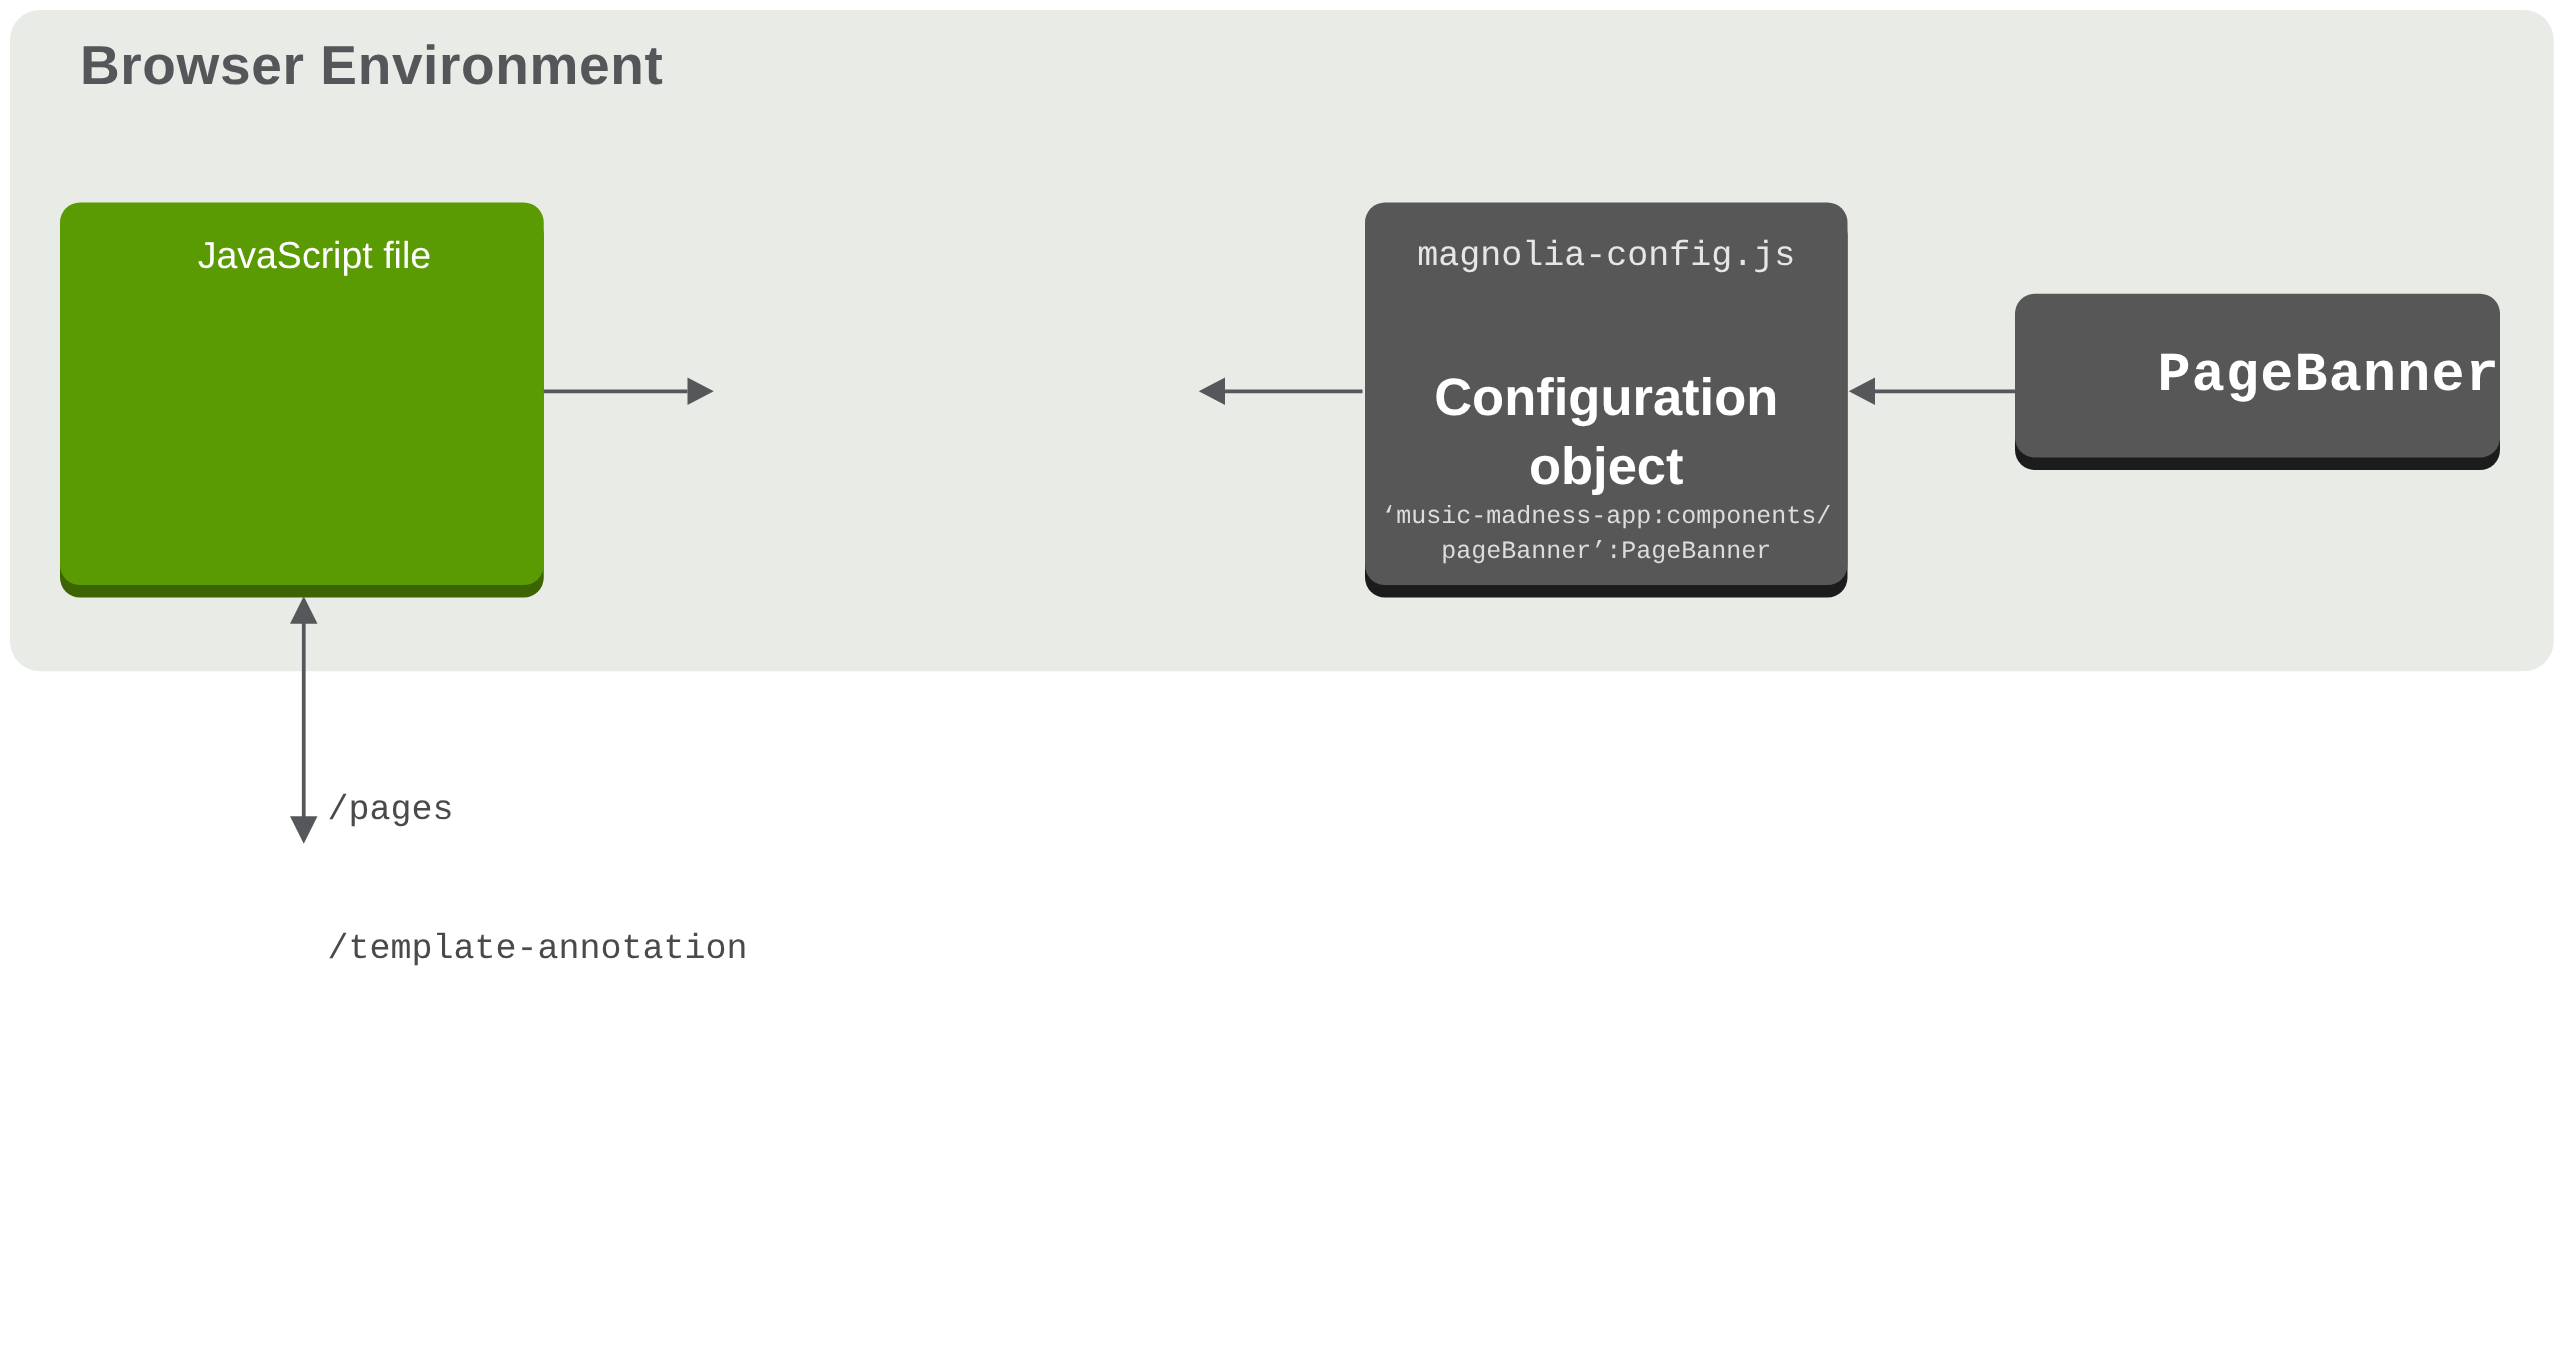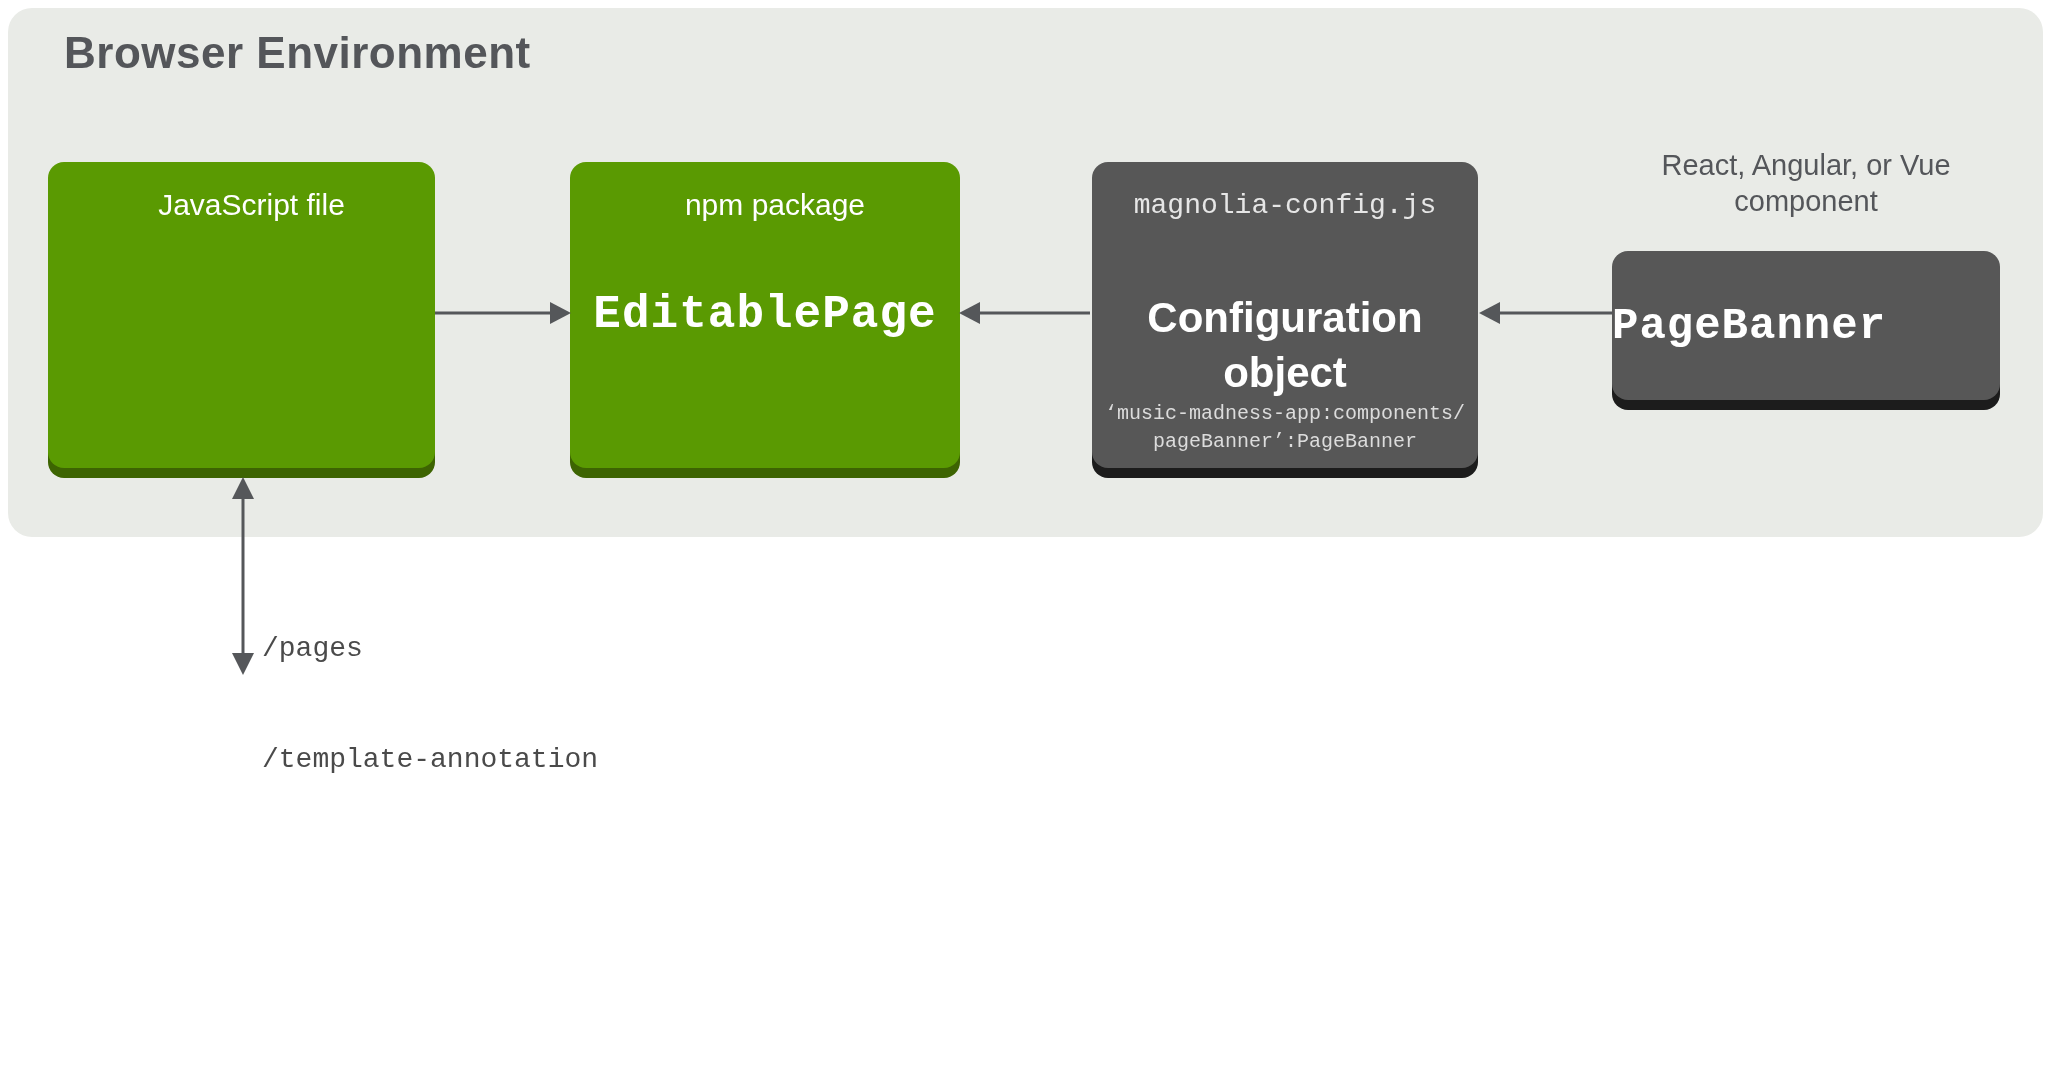--- a/index.html
+++ b/index.html
@@ -44,22 +44,22 @@
     box-shadow:0 10px 0 var(--green-shadow);
   }
   .box.dark{
     background:var(--dark);
     box-shadow:0 10px 0 var(--dark-shadow);
   }
   .box-js{left:48px;top:162px;width:387px;height:306px;}
   .box-npm{left:570px;top:162px;width:390px;height:306px;}
   .box-config{left:1092px;top:162px;width:386px;height:306px;}
   .box-banner{
-    left:1612px;top:251px;width:388px;height:149px;
-    display:flex;align-items:center;justify-content:flex-start;
+    left:1612px;top:235px;width:388px;height:131px;
+    display:flex;align-items:center;justify-content:flex-end;
   }
   .box-label{
     position:absolute;left:0;right:0;
     text-align:center;
     color:#ffffff;
     font-size:30px;
     padding-left:20px;
   }
   .box-label.top{top:26px;}
   .box-label.bottom{bottom:10px;}
@@ -154,35 +154,30 @@
 <div class="canvas">
 
   <div class="env-panel">
     <div class="env-title">Browser Environment</div>
   </div>
 
   <div class="box green box-js">
     <div class="box-label top">JavaScript file</div>
   </div>
 
-  <div class="box green box-npm">
-    <div class="box-label top">npm package</div>
-    <div class="code-big">EditablePage</div>
-  </div>
 
   <div class="box dark box-config">
     <div class="config-file-label">magnolia-config.js</div>
     <div class="config-title">Configuration object</div>
     <div class="config-code">
       <div>‘music-madness-app:components/</div>
       <div>pageBanner’:PageBanner</div>
     </div>
   </div>
 
-  <div class="banner-caption">React, Angular, or Vue component</div>
   <div class="box dark box-banner">
     <div class="banner-code">PageBanner</div>
   </div>
 
   <svg class="arrow-layer" viewBox="0 0 2049 1081" xmlns="http://www.w3.org/2000/svg">
     <g>
       <line x1="435" y1="313" x2="550" y2="313"></line>
       <polygon points="550,302 550,324 571,313"></polygon>
     </g>
     <g>

